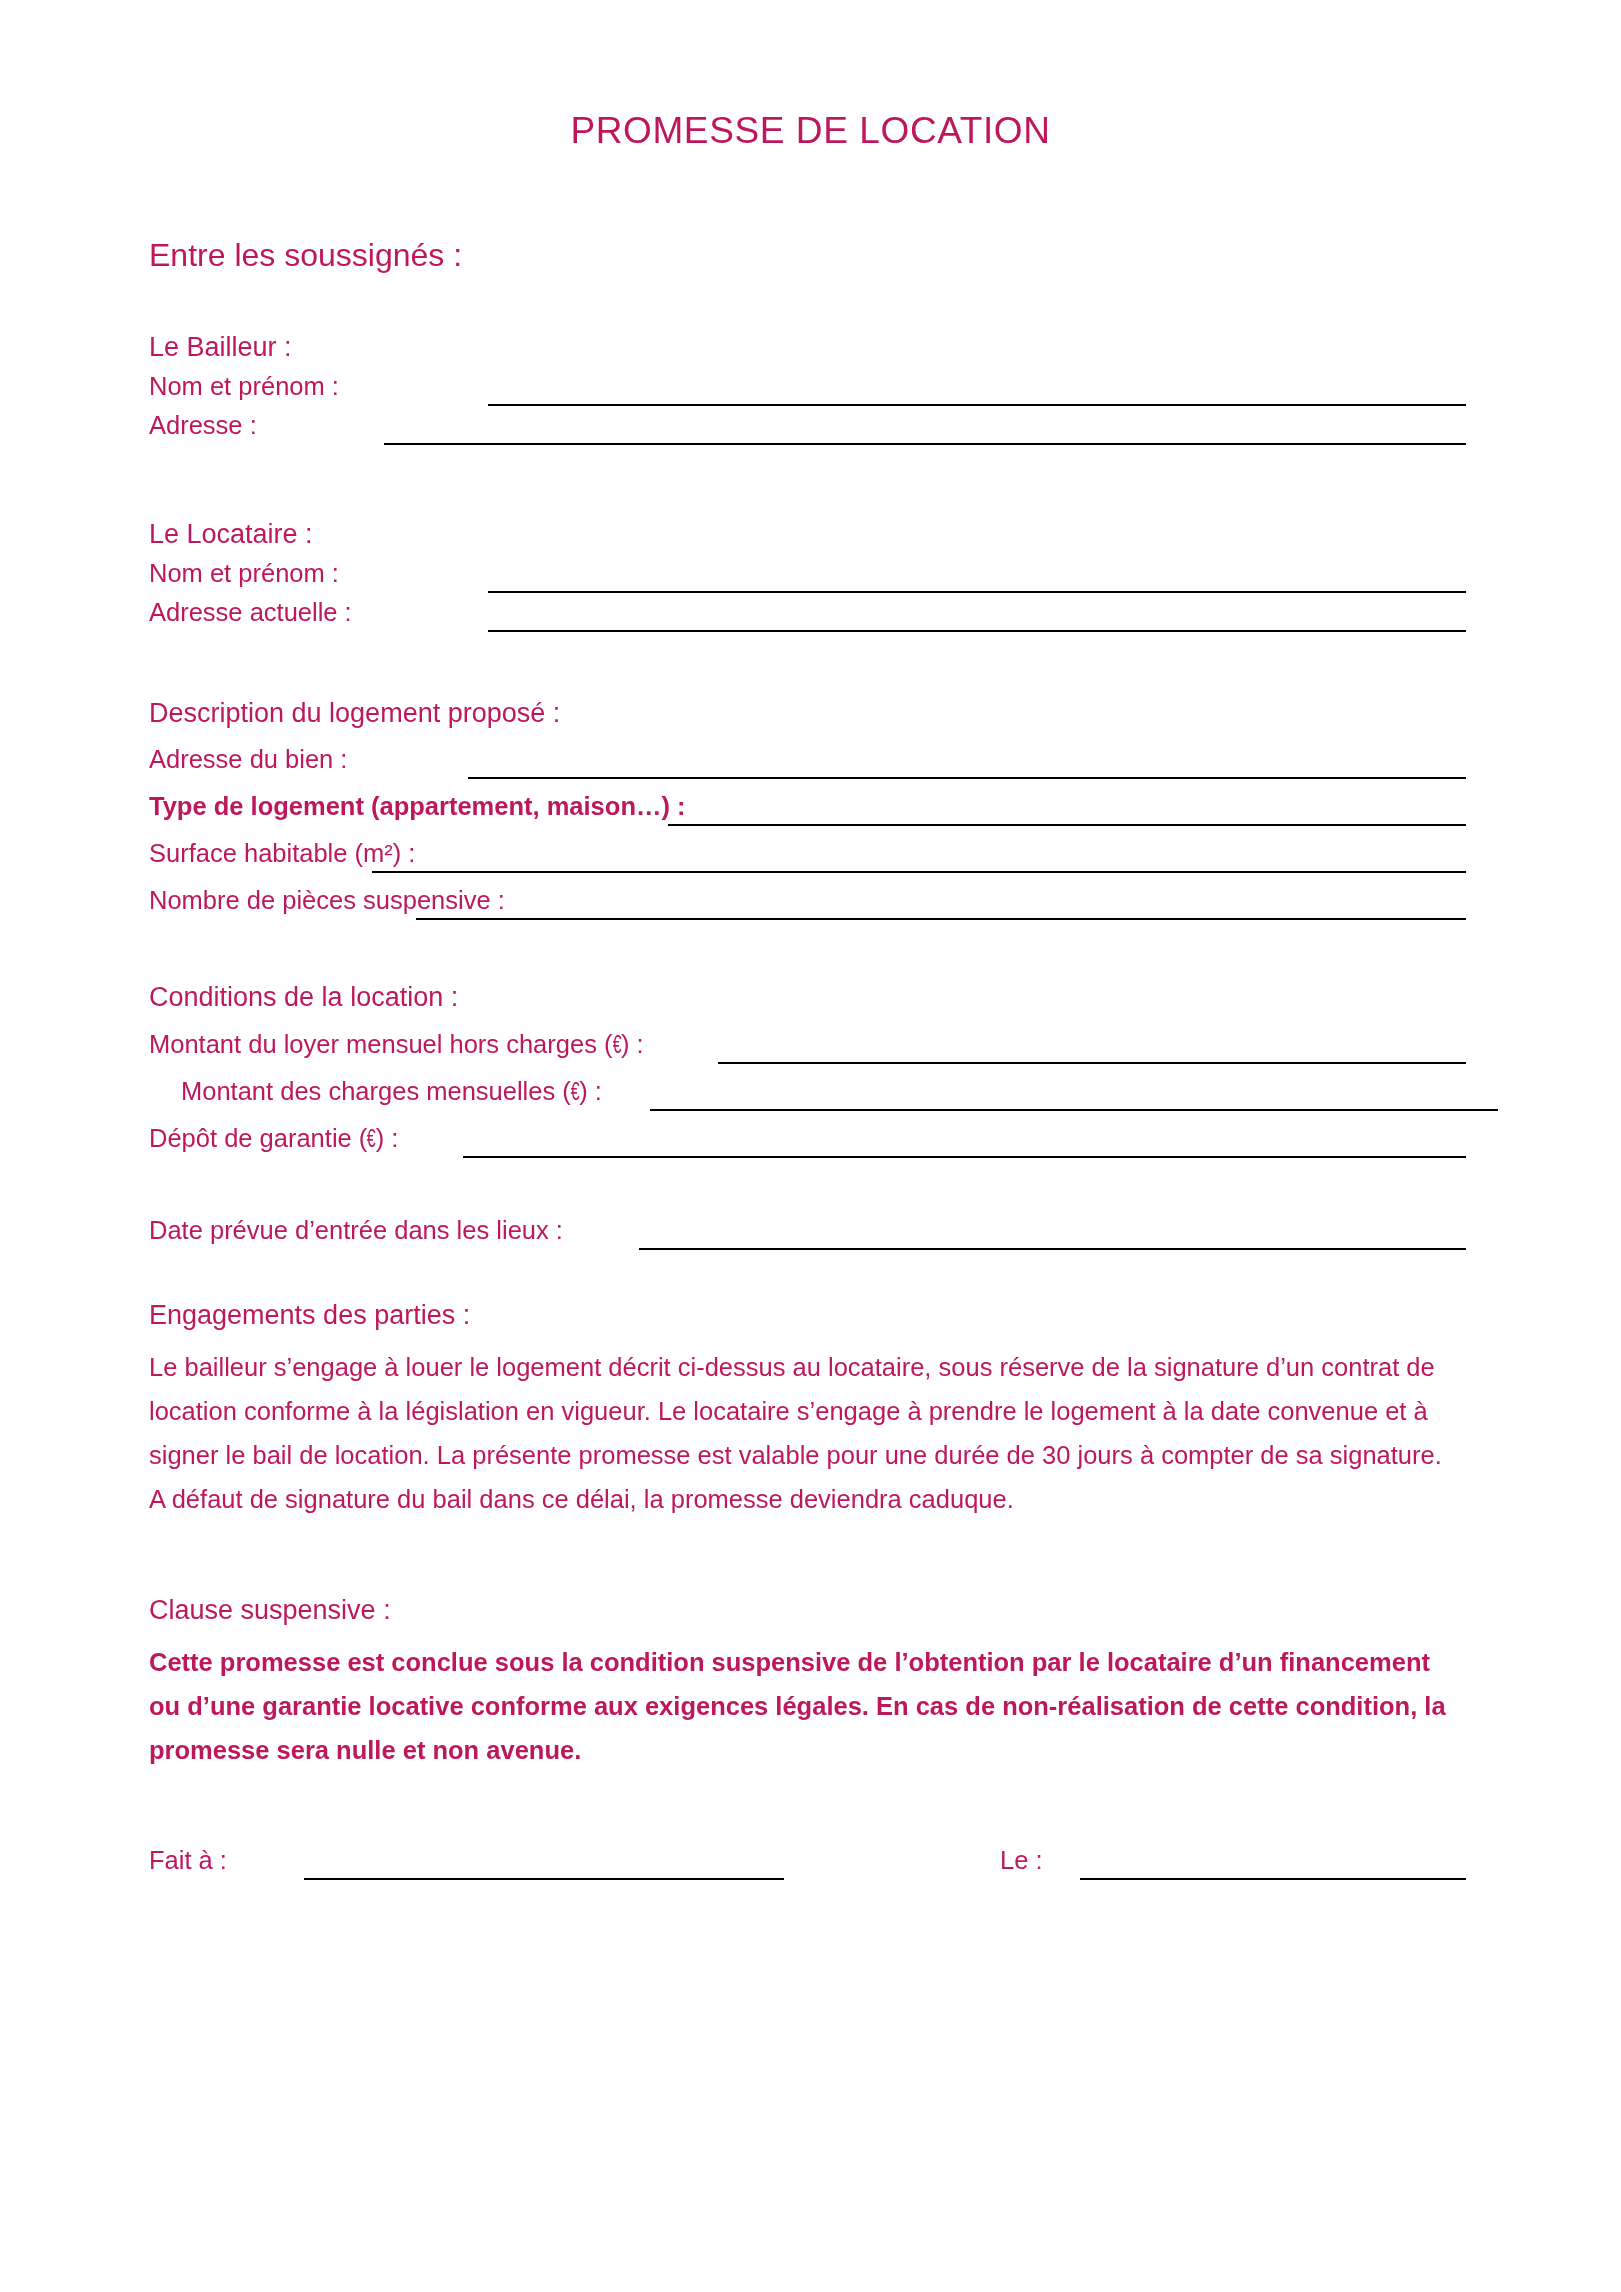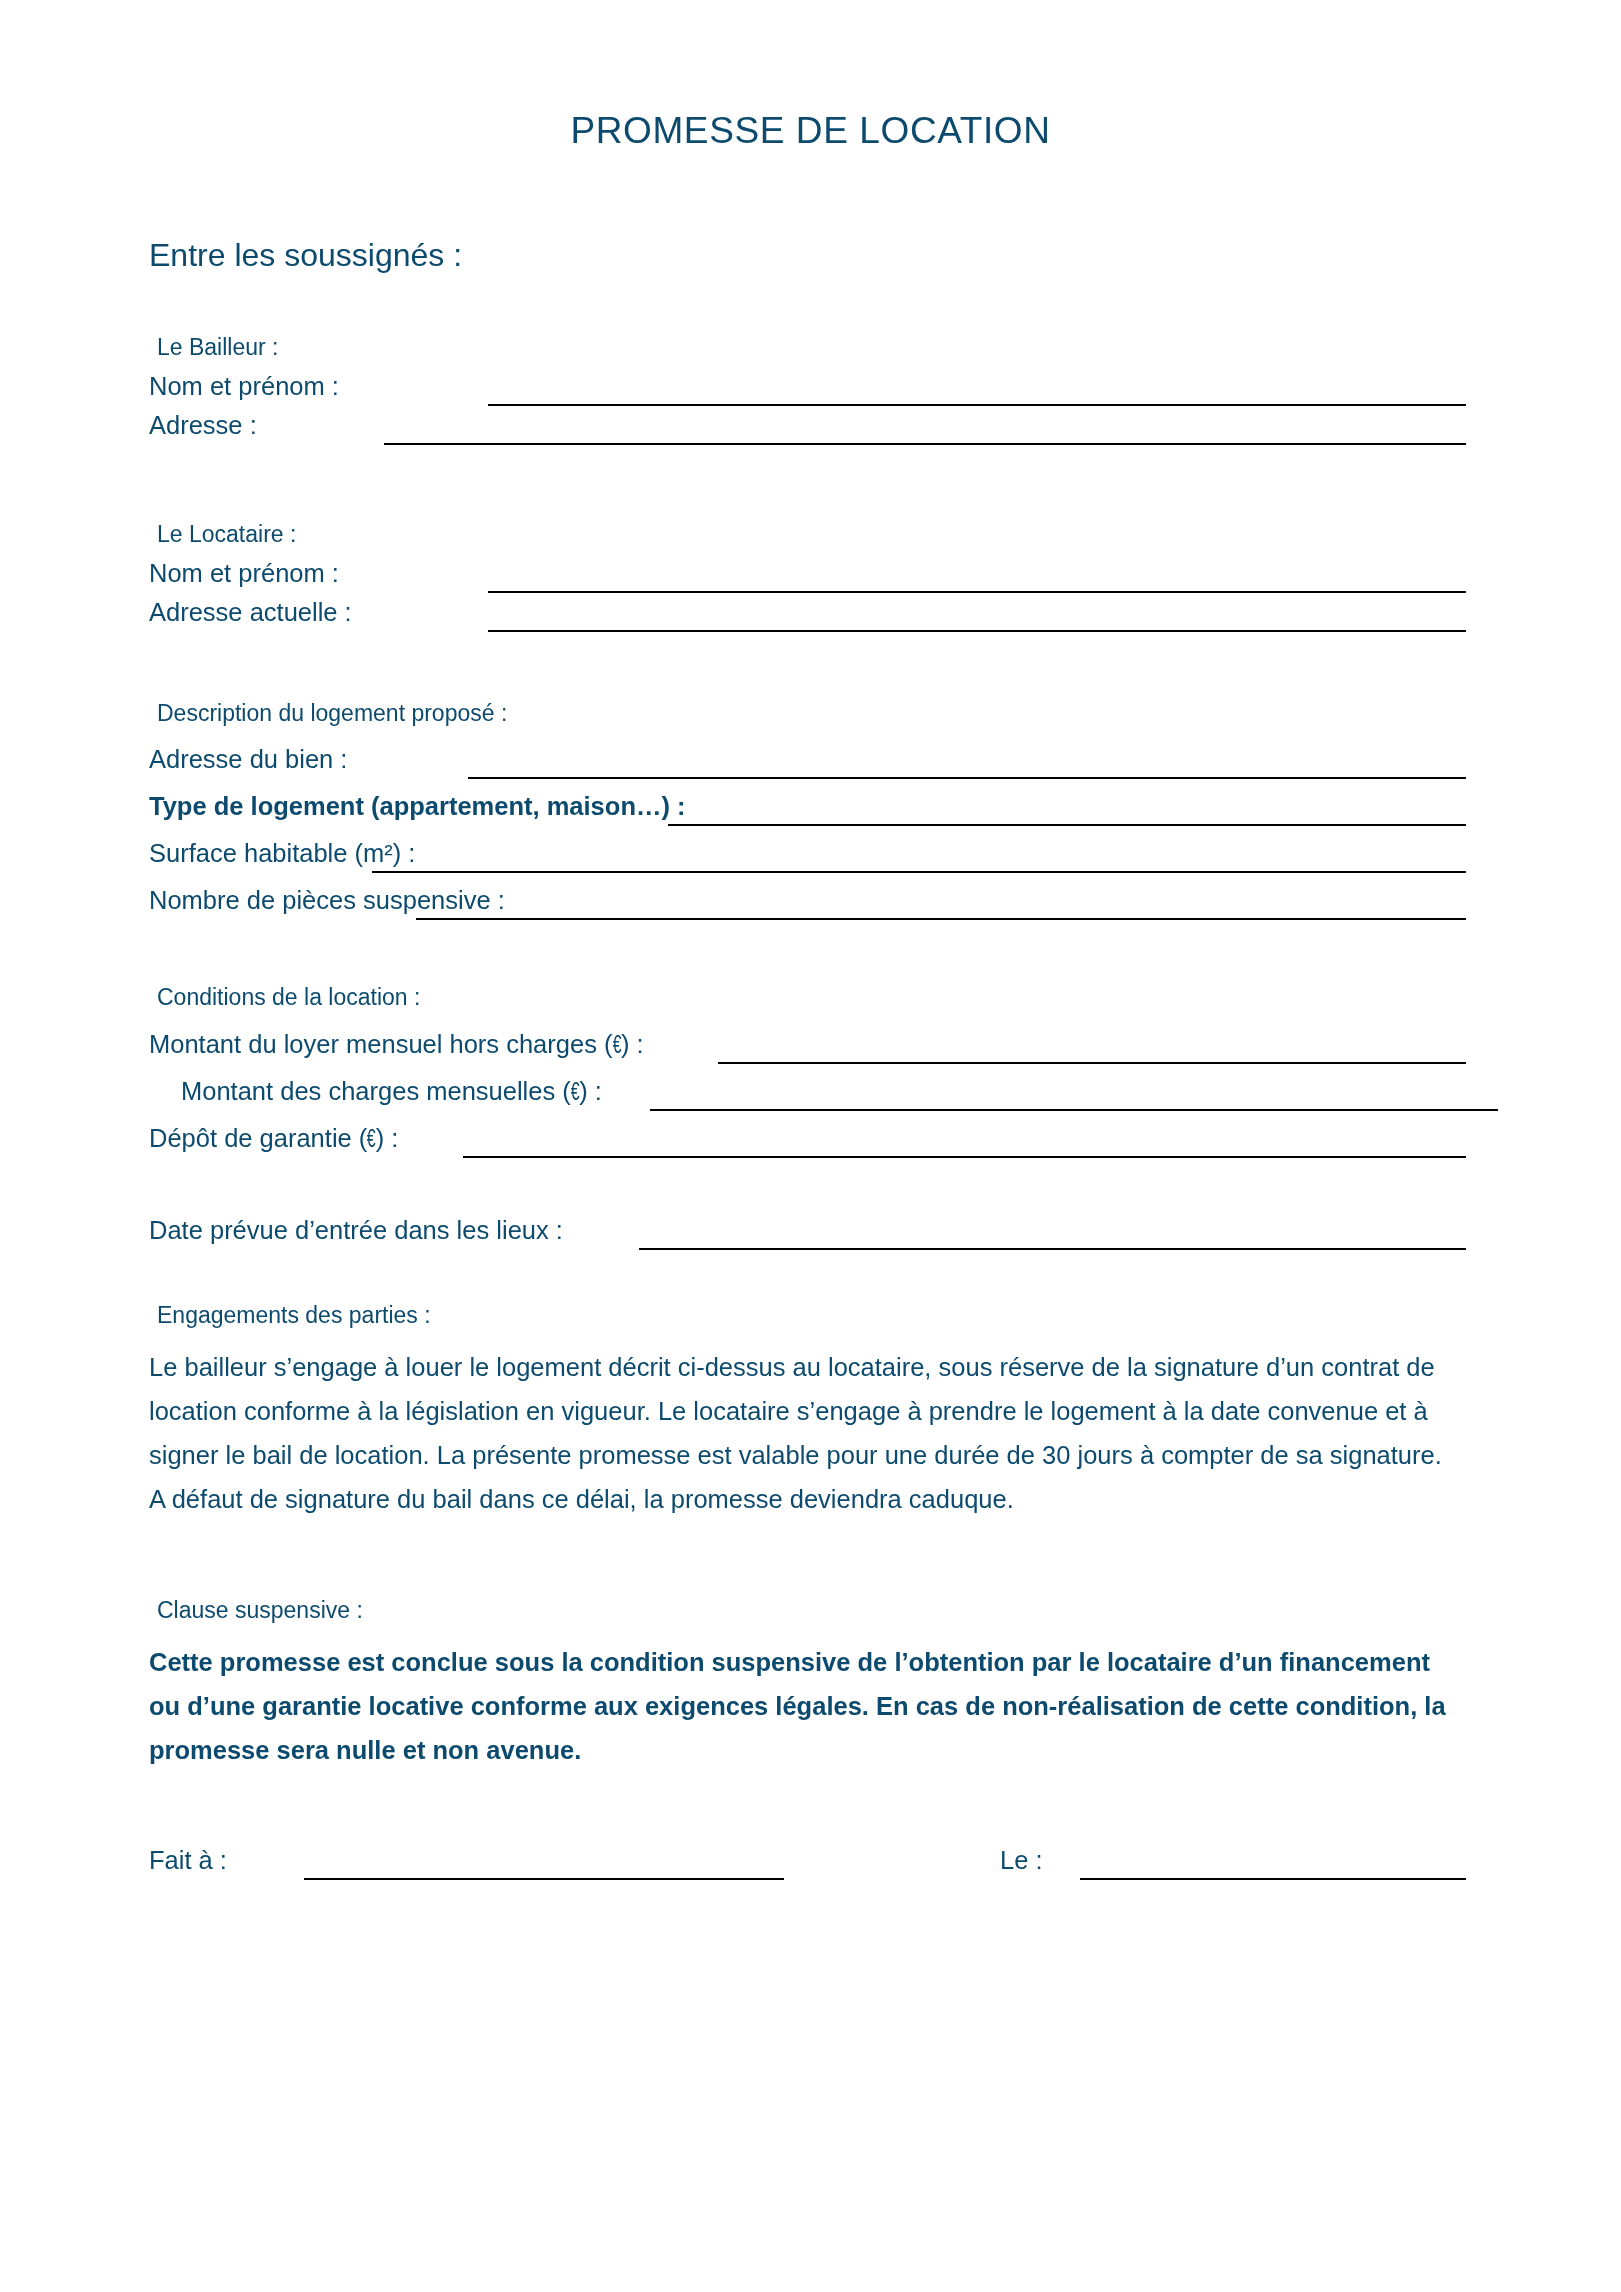--- a/index.html
+++ b/index.html
@@ -7,21 +7,21 @@
     margin: 0;
     padding: 0;
     background: #ffffff;
   }
   .page {
     position: relative;
     width: 1621px;
     height: 2184px;
     background: #ffffff;
     font-family: "Liberation Sans", sans-serif;
-    color: #0c4a6e;
+    color: #be185d;
     box-sizing: border-box;
     overflow: hidden;
   }
 
   
   .doc-title {
     position: absolute;
     left: 0;
     top: 110px;
     width: 1621px;
@@ -56,24 +56,23 @@
   .fline {
     position: absolute;
     height: 0;
     border-bottom: 2.9px solid #000000;
     bottom: 0px;
   }
 
   
   .section-head {
     position: absolute;
-    font-size: 23px;
+    font-size: 27px;
     line-height: 39px;
     white-space: nowrap;
-    margin-left: 8px;
   }
 
   
   .para {
     position: absolute;
     font-size: 25.5px;
     line-height: 44px;
     text-align: left;
     white-space: pre-wrap;
   }

